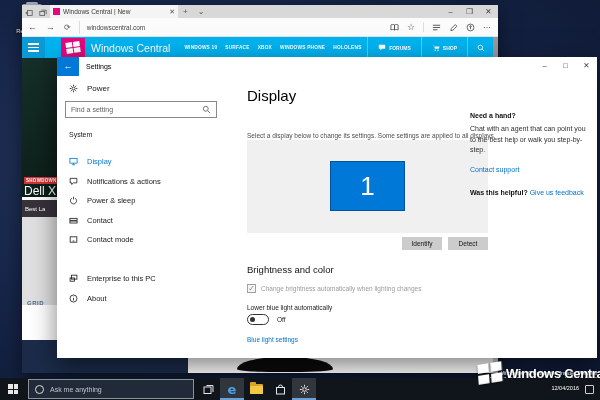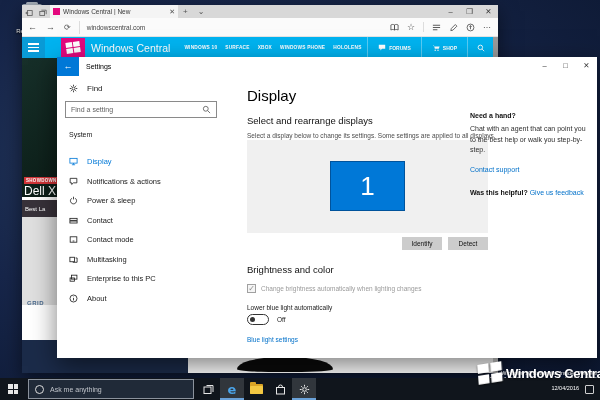--- a/index.html
+++ b/index.html
@@ -291,21 +291,21 @@
         <span>✕</span>
       </div>
     </div>
 
     <div class="st-sidebar">
       <div class="st-home">
         <svg class="icon9" viewBox="0 0 10 10" fill="none" stroke="currentColor" stroke-width=".9">
             <circle cx="5" cy="5" r="1.7"></circle>
             <path d="M5 .8v1.5M5 7.7v1.5M.8 5h1.5M7.7 5h1.5M2 2l1.1 1.1M6.9 6.9L8 8M8 2L6.9 3.1M3.1 6.9L2 8"></path>
           </svg>
-        <span>Find</span>
+        <span>Power</span>
       </div>
       <div class="st-search">
         <span class="st-search-ph">Find a setting</span>
         <svg class="icon9" viewBox="0 0 10 10" fill="none" stroke="#555" stroke-width=".9">
             <circle cx="4.2" cy="4.2" r="2.7"></circle>
             <path d="M6.3 6.3L9 9"></path>
           </svg>
       </div>
       <div class="st-section">System</div>
 
@@ -336,47 +336,39 @@
           </svg>
         <span>Contact</span>
       </div>
       <div class="side-item" style="top:154px">
         <svg class="icon9" viewBox="0 0 10 10" fill="none" stroke="currentColor" stroke-width=".9">
             <rect x="1.3" y="2" width="7.4" height="6"></rect>
             <path d="M4 6.7h2"></path>
           </svg>
         <span>Contact mode</span>
       </div>
-      <div class="side-item" style="top:173.5px">
-        <svg class="icon9" viewBox="0 0 10 10" fill="none" stroke="currentColor" stroke-width=".9">
-            <rect x="1" y="2.5" width="5.2" height="5"></rect>
-            <path d="M7.3 3.3H9v4.8H4.2"></path>
-          </svg>
-        <span>Multitasking</span>
-      </div>
       <div class="side-item" style="top:193px">
         <svg class="icon9" viewBox="0 0 10 10" fill="none" stroke="currentColor" stroke-width=".9">
             <rect x="2.8" y="1.3" width="6" height="4.4"></rect>
             <rect x="1.2" y="4.4" width="4.8" height="3.6"></rect>
           </svg>
         <span>Enterprise to this PC</span>
       </div>
       <div class="side-item" style="top:212.5px">
         <svg class="icon9" viewBox="0 0 10 10" fill="none" stroke="currentColor" stroke-width=".9">
             <circle cx="5" cy="5" r="3.9"></circle>
             <path d="M5 4.4V7.2"></path>
             <circle cx="5" cy="3.1" r=".45" fill="currentColor" stroke="none"></circle>
           </svg>
         <span>About</span>
       </div>
     </div>
 
     <div class="st-main">
       <div class="st-h1">Display</div>
-      <div class="st-h2a">Select and rearrange displays</div>
       <div class="st-desc">Select a display below to change its settings. Some settings are applied to all displays.</div>
       <div class="preview">
         <div class="disp-rect">1</div>
       </div>
       <div class="btn-row">
         <button class="gbtn">Identify</button>
         <button class="gbtn">Detect</button>
       </div>
       <div class="st-h2b">Brightness and color</div>
       <div class="chk-row">

